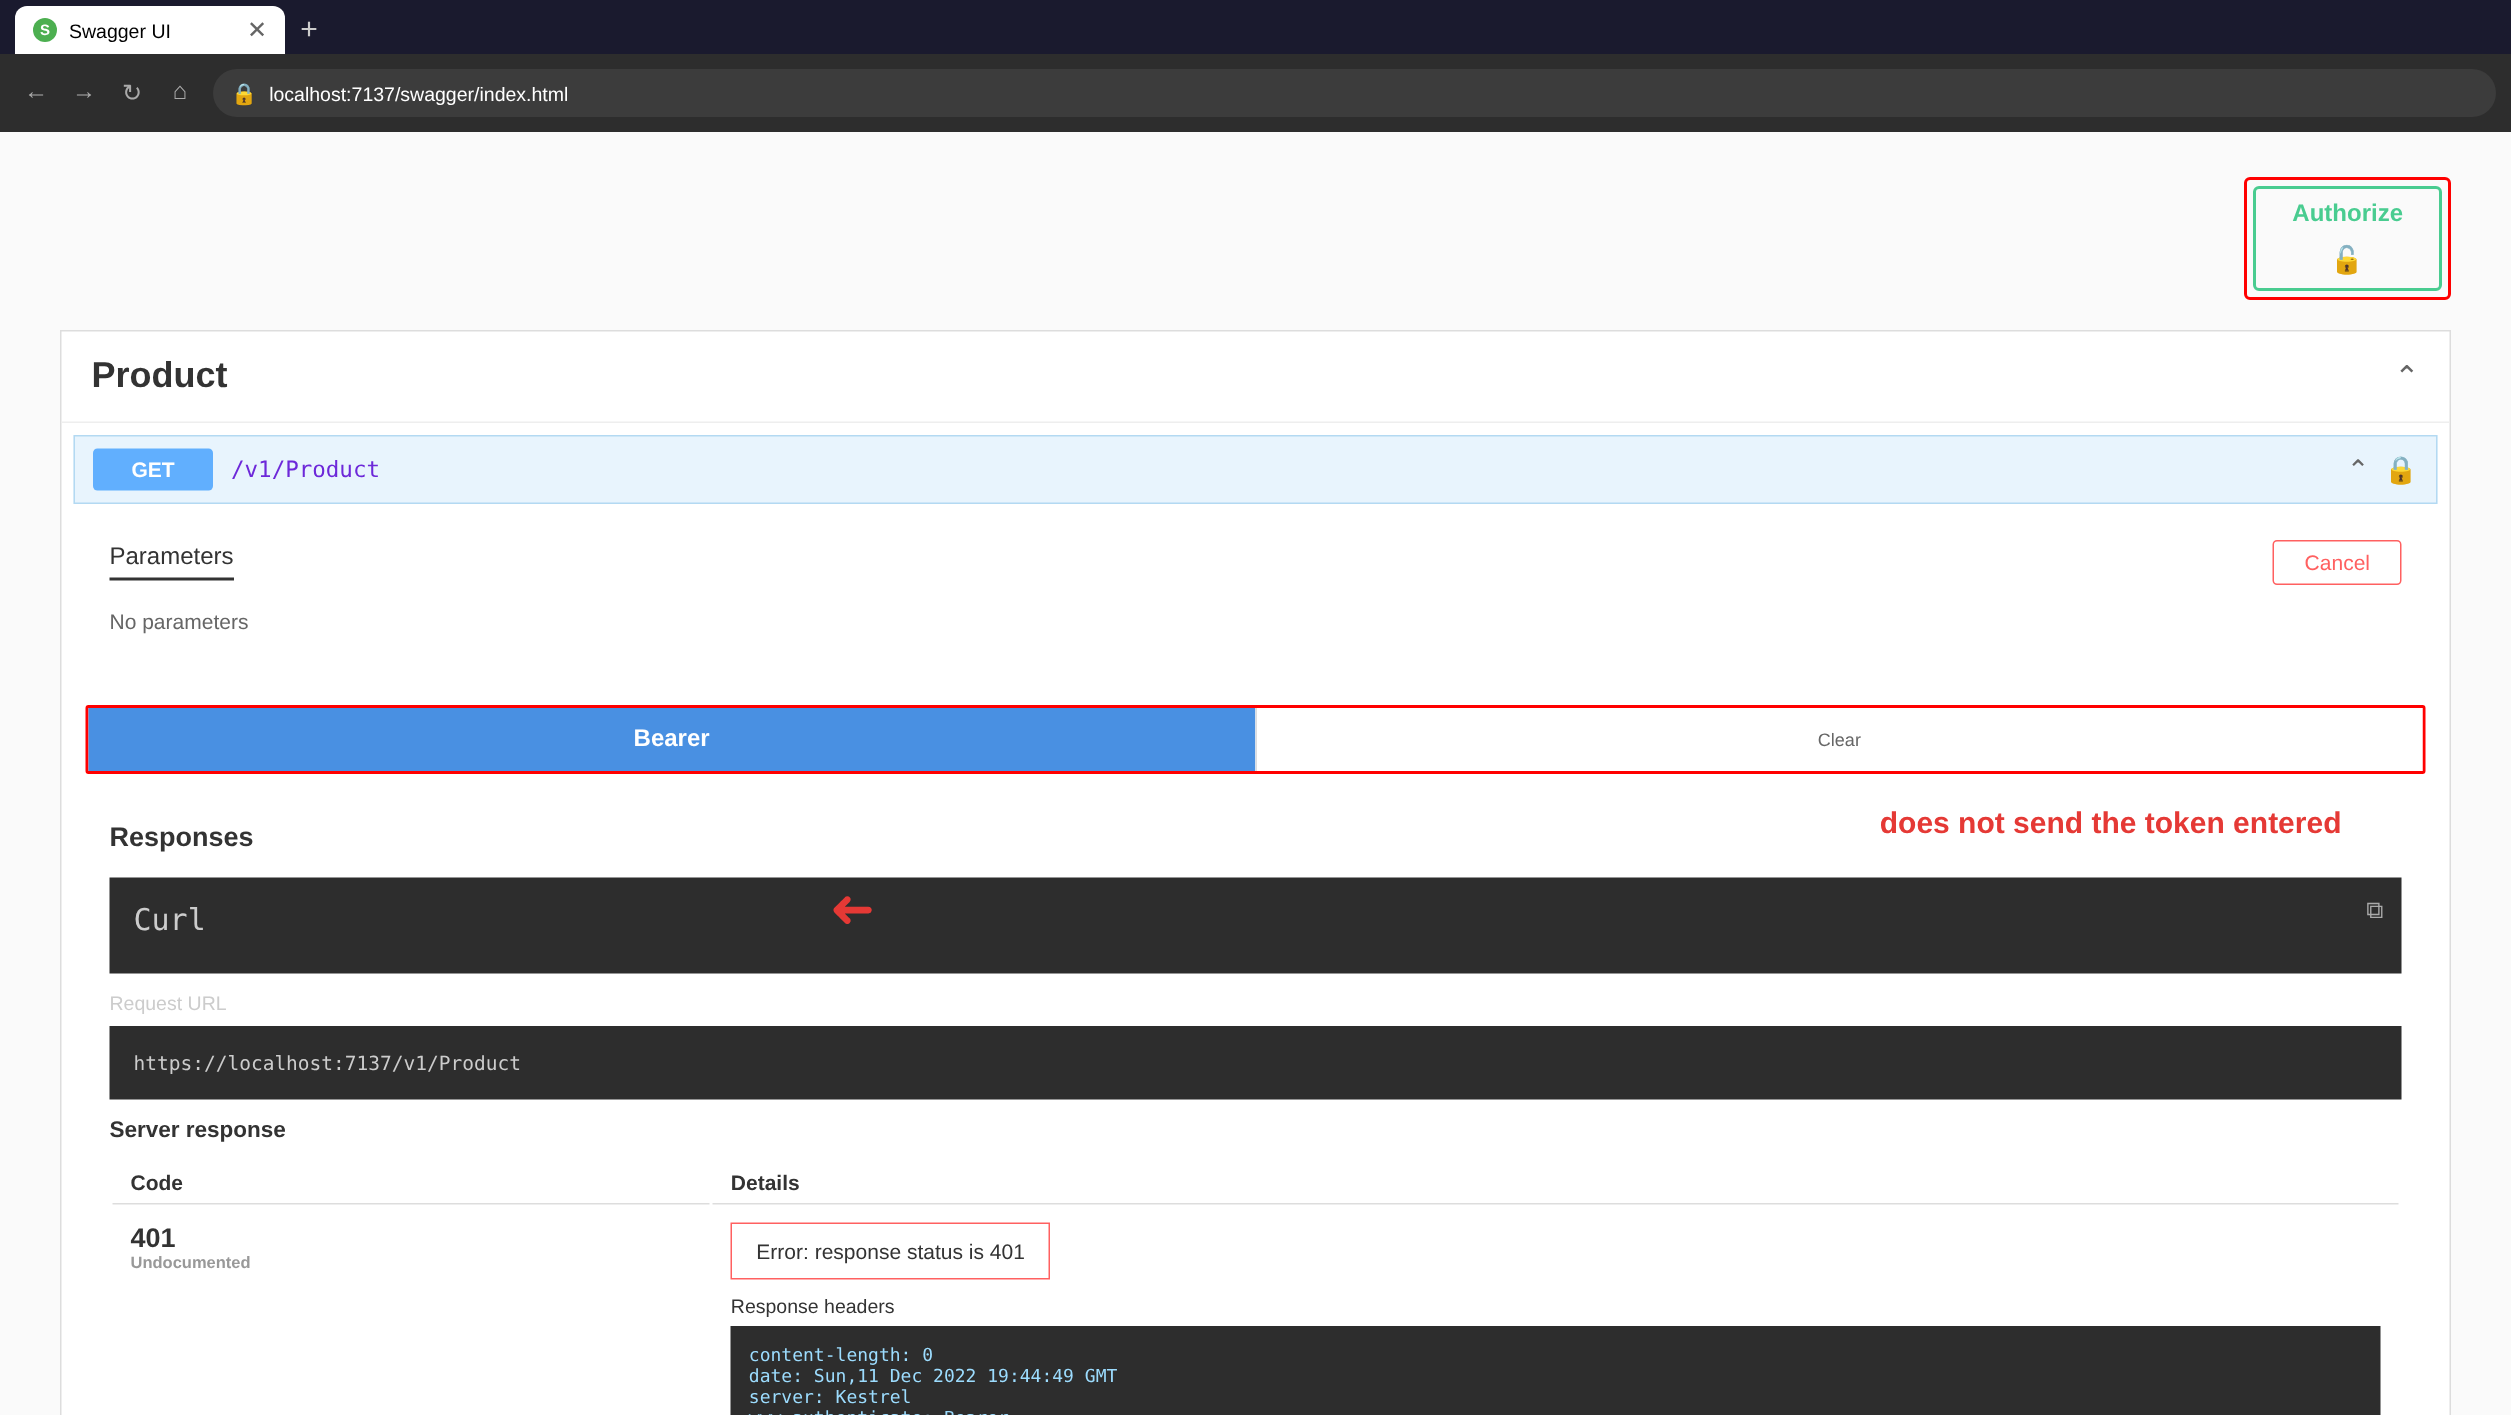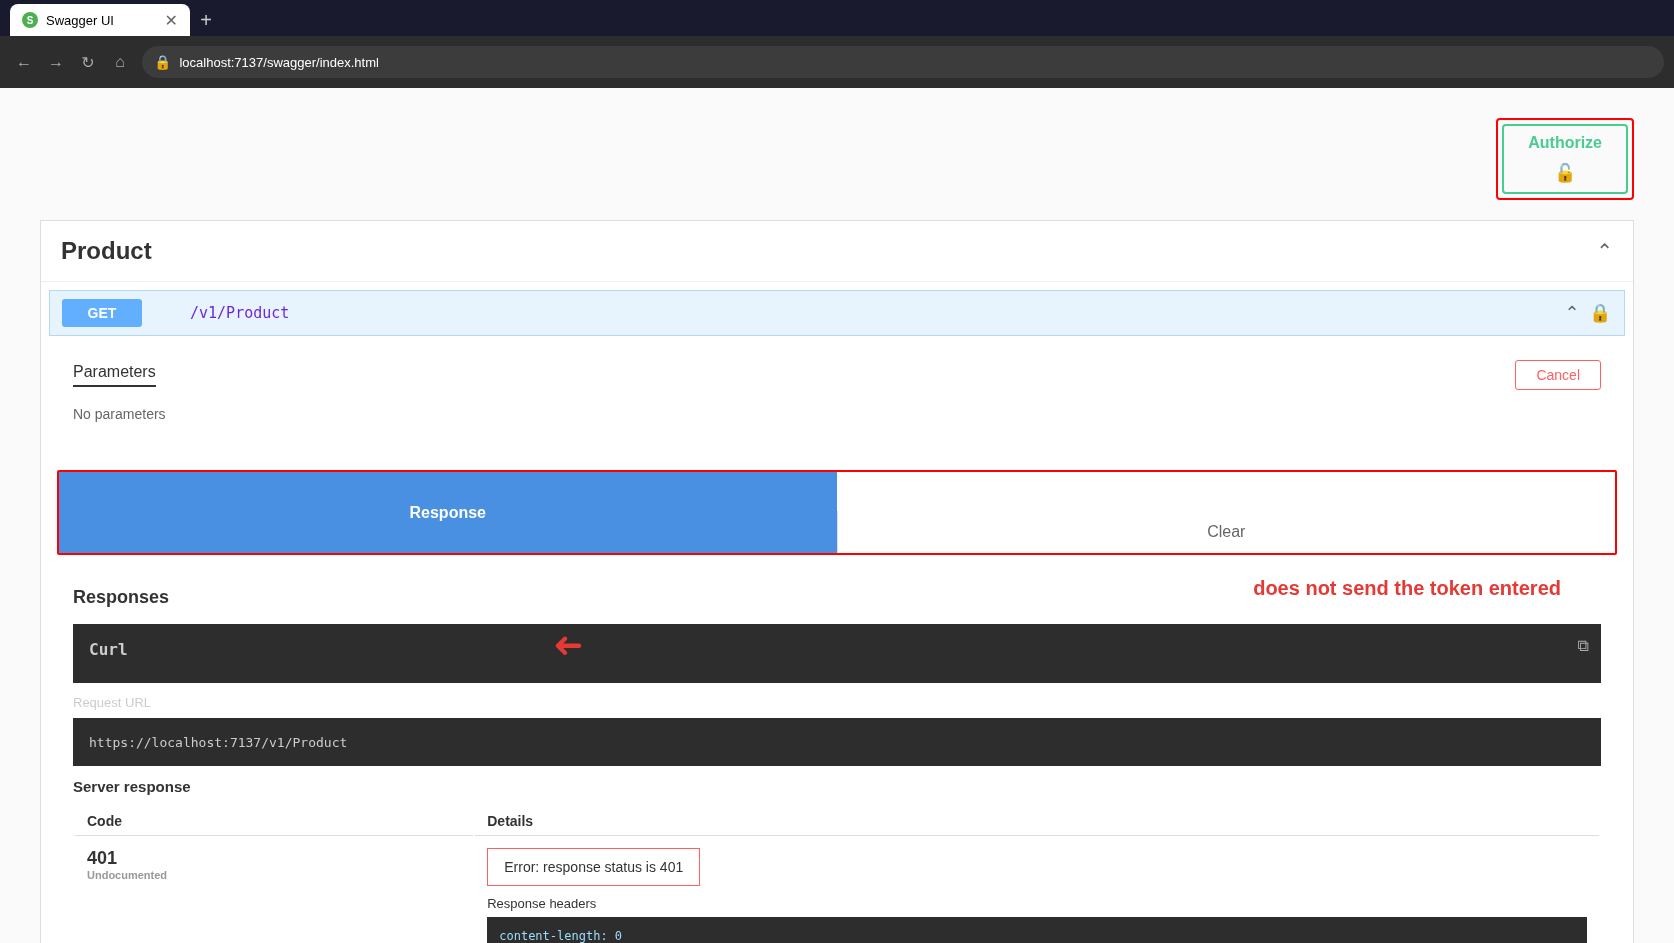--- a/index.html
+++ b/index.html
@@ -145,21 +145,20 @@
 
     
     .endpoint-row {
       display: flex;
       align-items: center;
       background: #e8f4fd;
       border: 1px solid #b3d9f2;
       padding: 8px 12px;
       margin: 8px;
       cursor: pointer;
-      gap: 36px;
     }
     .method-badge {
       background: #61affe;
       color: #fff;
       font-weight: bold;
       padding: 6px 16px;
       font-size: 14px;
       border-radius: 3px;
       margin-right: 12px;
       min-width: 80px;
@@ -228,23 +227,22 @@
       cursor: pointer;
       font-weight: bold;
     }
     .clear-btn {
       flex: 1;
       background: #fff;
       color: #666;
       border: none;
       border-left: 1px solid #ddd;
       padding: 12px;
-      font-size: 16px;
-      cursor: pointer;
-      margin-top: 39px;
+      font-size: 12px;
+      cursor: pointer;
     }
 
     
     .responses-section {
       margin: 0 16px 16px 16px;
       padding: 16px;
     }
     .responses-title {
       font-size: 18px;
       font-weight: bold;
@@ -257,23 +255,23 @@
       background: #2d2d2d;
       color: #ccc;
       padding: 16px;
       font-family: monospace;
       font-size: 13px;
       margin-bottom: 12px;
       position: relative;
     }
     .curl-label {
       color: #ccc;
-      font-weight: bold;
+      font-weight: normal;
       margin-bottom: 8px;
-      font-size: 16px;
+      font-size: 20px;
     }
     .curl-code {
       color: #9cdcfe;
       white-space: pre;
     }
     .curl-code .get { color: #ce9178; }
     .curl-code .url { color: #4ec9b0; }
     .curl-code .header-key { color: #9cdcfe; }
     .curl-code .header-val { color: #ce9178; }
     .copy-icon {
@@ -416,21 +414,21 @@
 
     <div class="params-section">
       <div class="params-header">
         <span class="params-title">Parameters</span>
         <button class="cancel-btn">Cancel</button>
       </div>
       <p class="no-params">No parameters</p>
     </div>
 
     <div class="action-buttons">
-      <button class="execute-btn">Response</button>
+      <button class="execute-btn">Bearer</button>
       <button class="clear-btn">Clear</button>
     </div>
 
     <div class="responses-section">
       <div class="responses-title">Responses</div>
 
       <div style="position:relative; margin-bottom: 8px;">
 
         <div style="position:absolute; right: 40px; top: -50px; color:#e53935; font-size:20px; font-weight:bold; text-align:right; line-height:1.4; z-index:10; pointer-events:none;">
           <span>does not send the

